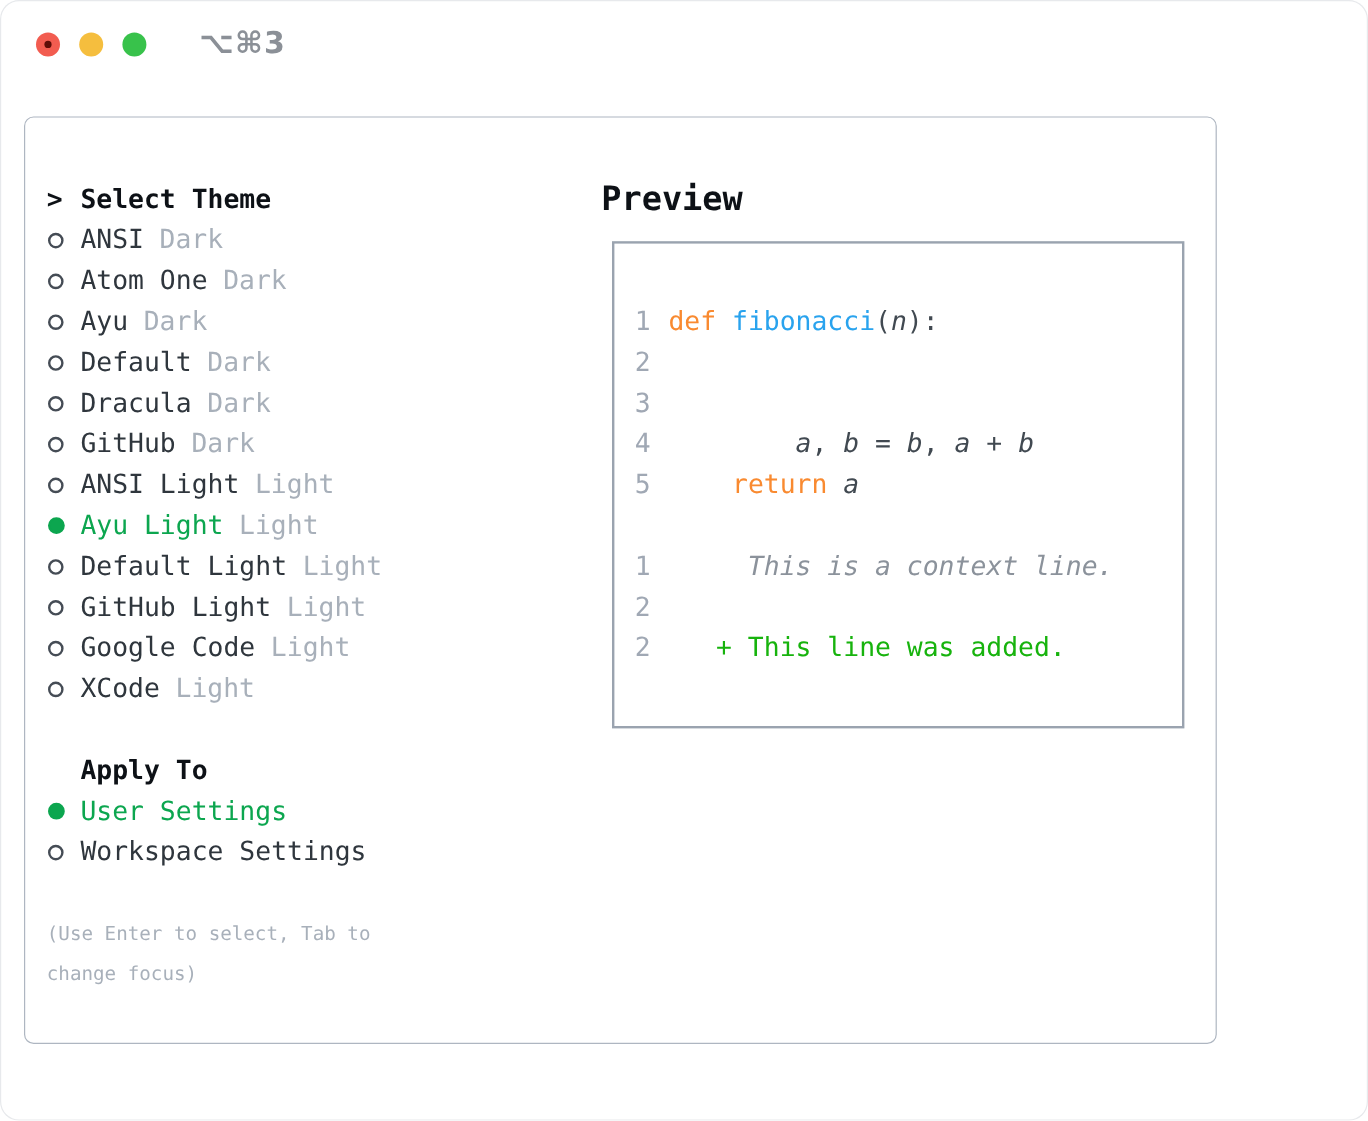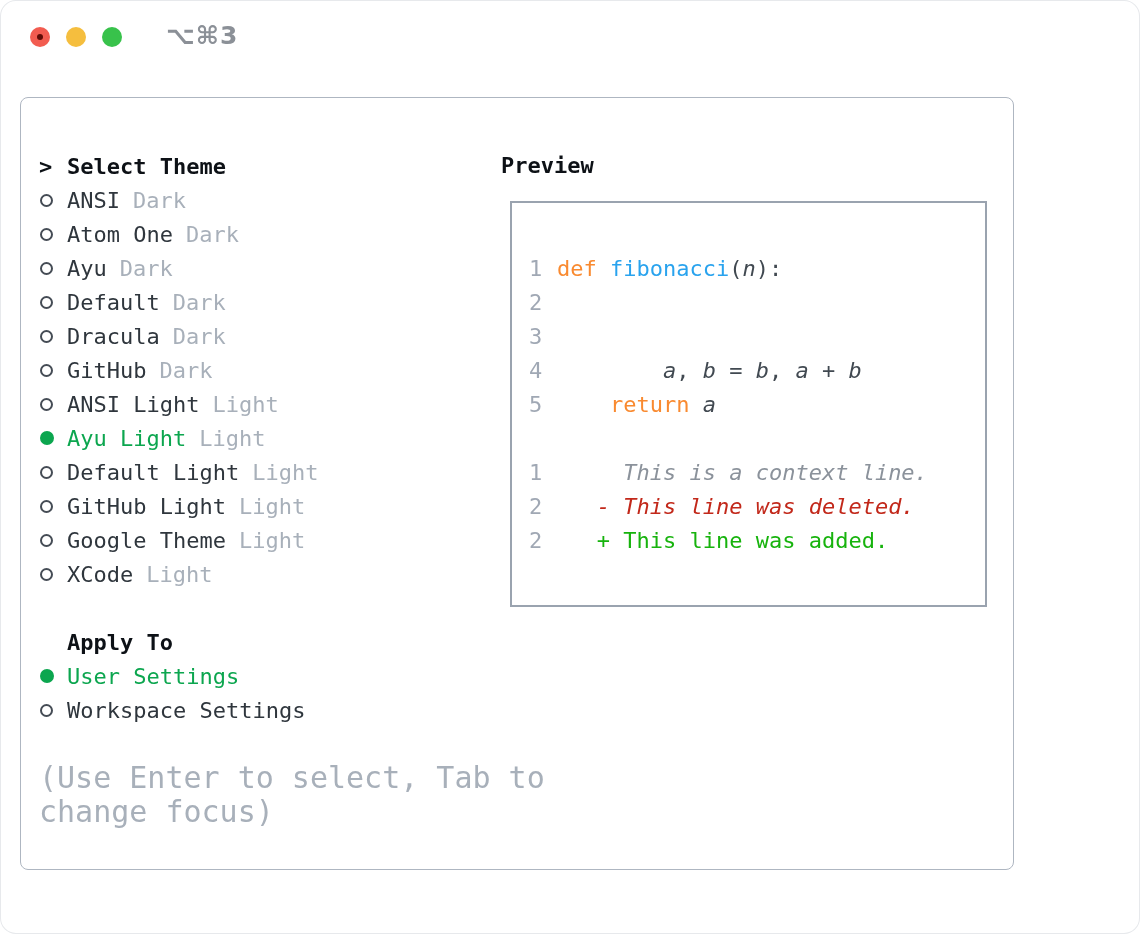--- a/index.html
+++ b/index.html
@@ -56,25 +56,25 @@
   .marker{width:28px;display:flex;align-items:center;flex:none;}
   .prompt,.hdr{font-weight:bold;color:var(--header-black);}
   .radio{
     width:13px;height:13px;border:2px solid #454c55;border-radius:50%;
     box-sizing:border-box;margin-left:1px;flex:none;
   }
   .row.selected .radio{width:14px;height:14px;background:var(--ui-green);border-color:var(--ui-green);}
   .row.selected .tname{color:var(--ui-green);}
   .tvariant{color:var(--muted-gray);margin-left:13px;}
   .spacer{height:34px;}
-  .hint-line{height:34px;line-height:34px;font-size:30px;color:var(--muted-gray);white-space:pre;}
+  .hint-line{height:34px;line-height:34px;font-size:16px;color:var(--muted-gray);white-space:pre;}
   
   .preview-hdr{
     position:absolute;left:480px;top:51px;height:34px;line-height:34px;
-    font-size:22px;font-weight:bold;color:var(--header-black);
+    font-size:28px;font-weight:bold;color:var(--header-black);
   }
   .preview-box{
     position:absolute;left:489px;top:103px;width:477px;height:406px;
     border:2px solid var(--preview-border);box-sizing:border-box;background:#fff;
   }
   .preview-code{padding-top:48px;}
   .pline{height:34px;display:flex;align-items:center;font-size:22px;white-space:pre;}
   .lnum{margin-left:17px;width:28px;flex:none;color:var(--linenum-gray);}
   .lcontent{white-space:pre;text-align:right;}
   .lcontent span{white-space:pre;}
@@ -178,21 +178,21 @@
     <span class="marker">
       <span class="radio"></span>
     </span>
     <span class="tname">GitHub Light</span>
     <span class="tvariant">Light</span>
   </div>
           <div class="row theme-row">
     <span class="marker">
       <span class="radio"></span>
     </span>
-    <span class="tname">Google Theme</span>
+    <span class="tname">Google Code</span>
     <span class="tvariant">Light</span>
   </div>
           <div class="row theme-row">
     <span class="marker">
       <span class="radio"></span>
     </span>
     <span class="tname">XCode</span>
     <span class="tvariant">Light</span>
   </div>
         </div>
@@ -231,19 +231,19 @@
 
     <div class="preview-box">
       <div class="preview-code">
           <div class="pline"><span class="lnum">1</span><span class="lcontent"><span class="tk-kw">def</span><span class="tk-plain"> </span><span class="tk-fn">fibonacci</span><span class="tk-plain">(</span><span class="tk-var">n</span><span class="tk-plain">):</span></span></div>
           <div class="pline"><span class="lnum">2</span></div>
           <div class="pline"><span class="lnum">3</span></div>
           <div class="pline"><span class="lnum">4</span><span class="lcontent"><span class="tk-plain">        </span><span class="tk-var">a</span><span class="tk-plain">, </span><span class="tk-var">b</span><span class="tk-plain"> = </span><span class="tk-var">b</span><span class="tk-plain">, </span><span class="tk-var">a</span><span class="tk-plain"> + </span><span class="tk-var">b</span></span></div>
           <div class="pline"><span class="lnum">5</span><span class="lcontent"><span class="tk-plain">    </span><span class="tk-kw">return</span><span class="tk-plain"> </span><span class="tk-var">a</span></span></div>
           <div class="pline"></div>
           <div class="pline"><span class="lnum">1</span><span class="lcontent"><span class="tk-ctx">     This is a context line.</span></span></div>
-          <div class="pline"><span class="lnum">2</span><span class="lcontent"><span class="tk-del">   - This line was deleted.</span></span></div>
+          <div class="pline"><span class="lnum">2</span></div>
           <div class="pline"><span class="lnum">2</span><span class="lcontent"><span class="tk-add">   + This line was added.</span></span></div>
         </div>
     </div>
 
   </div>
 </div>
 
 </body></html>

